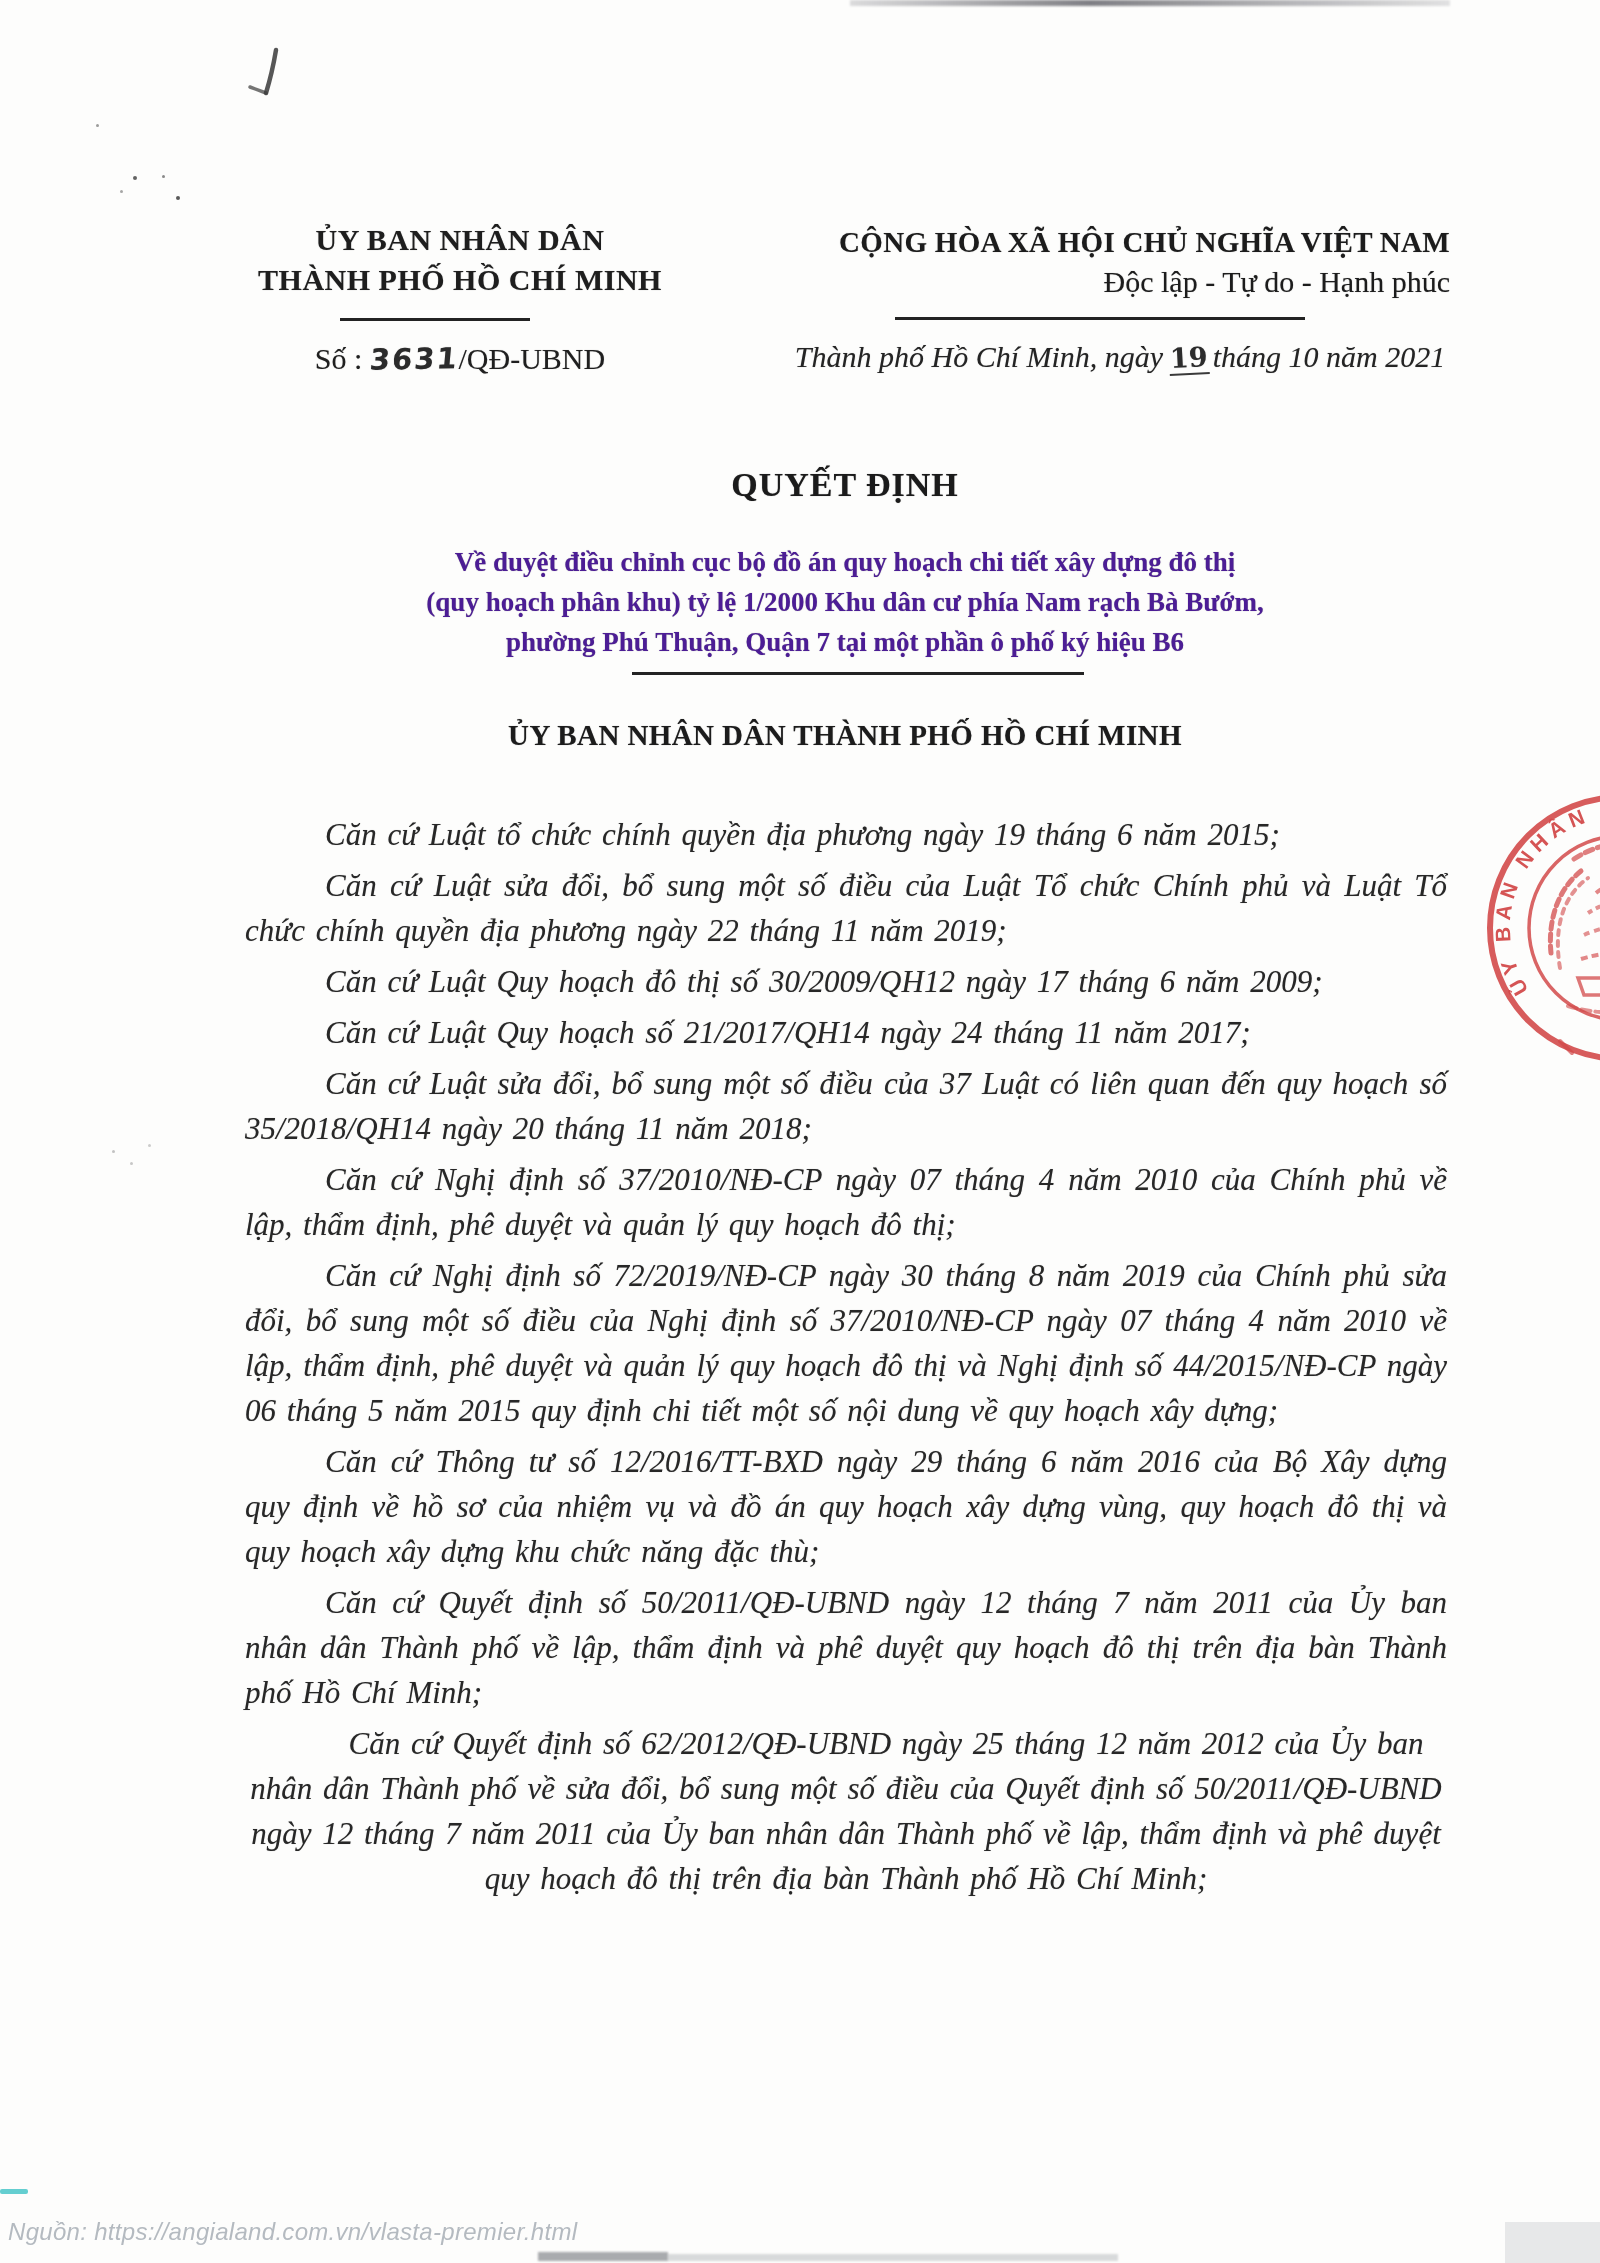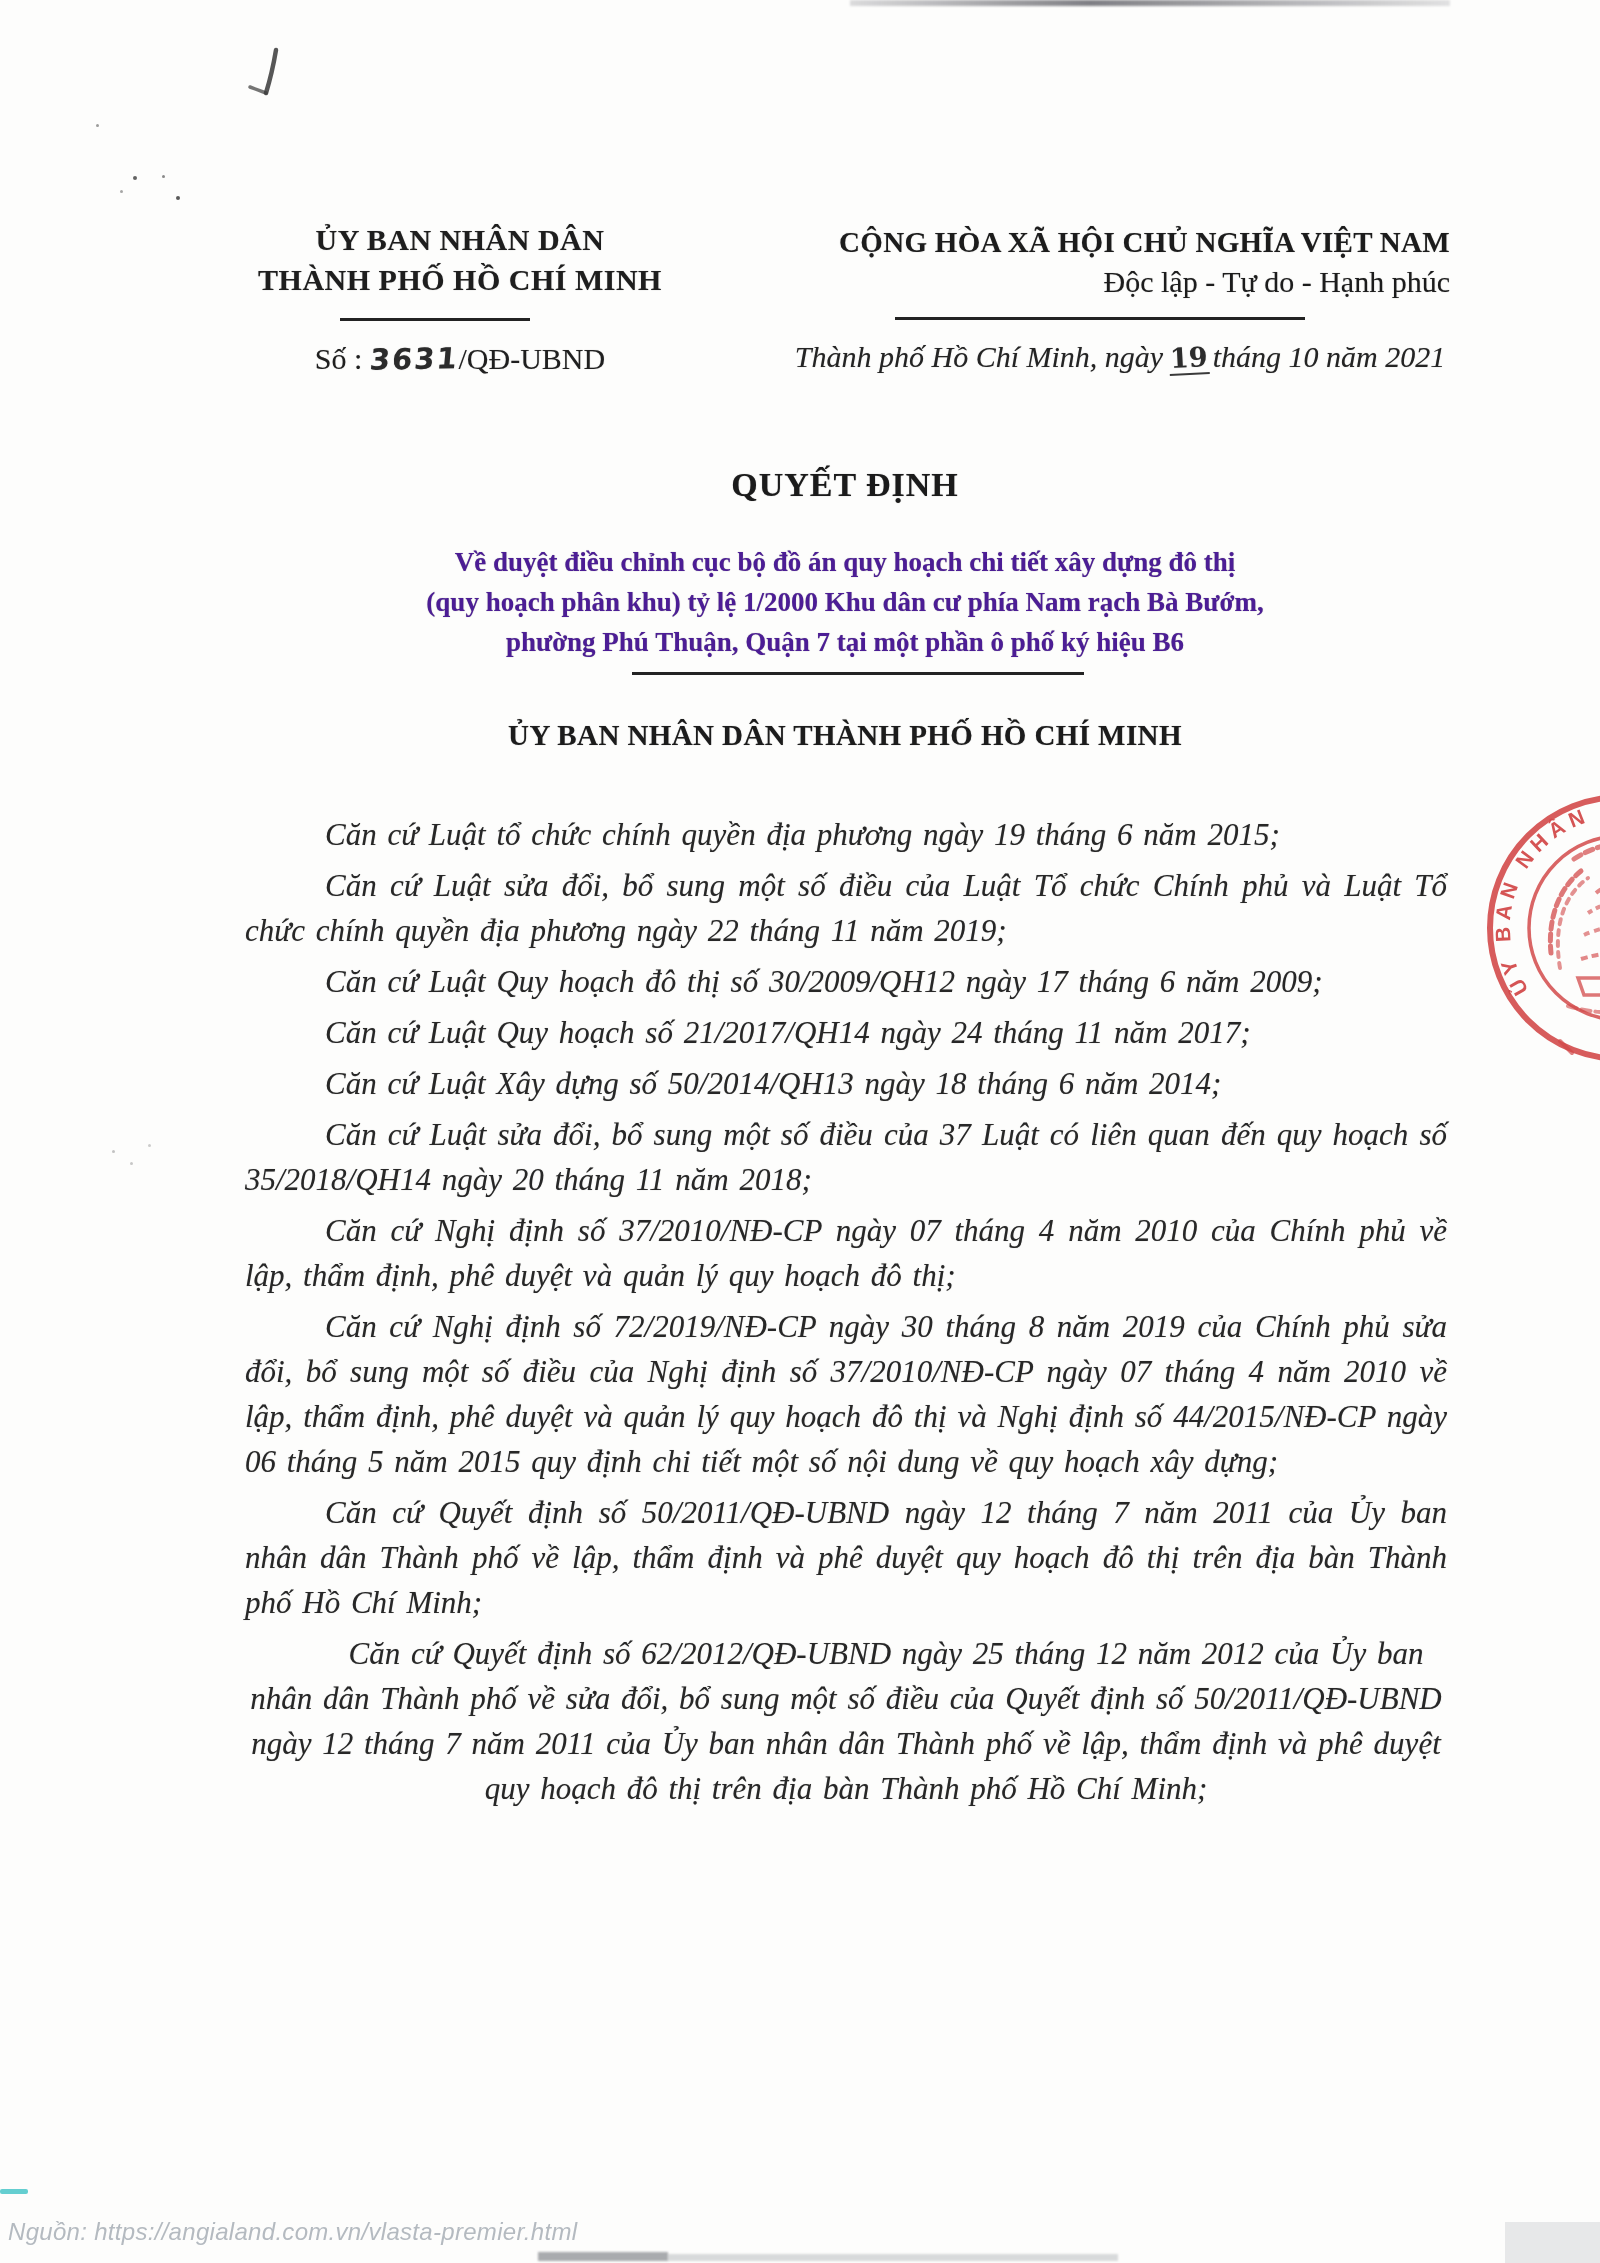--- a/index.html
+++ b/index.html
@@ -104,24 +104,24 @@
   <div>phường Phú Thuận, Quận 7 tại một phần ô phố ký hiệu B6</div>
 </div>
 <div class="abs rule rule-subject"></div>
 <div class="abs issuer">ỦY BAN NHÂN DÂN THÀNH PHỐ HỒ CHÍ MINH</div>
 
 <div class="abs recitals">
   <p>Căn cứ Luật tổ chức chính quyền địa phương ngày 19 tháng 6 năm 2015;</p>
   <p>Căn cứ Luật sửa đổi, bổ sung một số điều của Luật Tổ chức Chính phủ và Luật Tổ chức chính quyền địa phương ngày 22 tháng 11 năm 2019;</p>
   <p>Căn cứ Luật Quy hoạch đô thị số 30/2009/QH12 ngày 17 tháng 6 năm 2009;</p>
   <p>Căn cứ Luật Quy hoạch số 21/2017/QH14 ngày 24 tháng 11 năm 2017;</p>
-  <p>Căn cứ Luật Xây dựng số 50/2014/QH13 ngày 18 tháng 6 năm 2014;</p>
   <p>Căn cứ Luật sửa đổi, bổ sung một số điều của 37 Luật có liên quan đến quy hoạch số 35/2018/QH14 ngày 20 tháng 11 năm 2018;</p>
   <p>Căn cứ Nghị định số 37/2010/NĐ-CP ngày 07 tháng 4 năm 2010 của Chính phủ về lập, thẩm định, phê duyệt và quản lý quy hoạch đô thị;</p>
   <p>Căn cứ Nghị định số 72/2019/NĐ-CP ngày 30 tháng 8 năm 2019 của Chính phủ sửa đổi, bổ sung một số điều của Nghị định số 37/2010/NĐ-CP ngày 07 tháng 4 năm 2010 về lập, thẩm định, phê duyệt và quản lý quy hoạch đô thị và Nghị định số 44/2015/NĐ-CP ngày 06 tháng 5 năm 2015 quy định chi tiết một số nội dung về quy hoạch xây dựng;</p>
+  <p>Căn cứ Thông tư số 12/2016/TT-BXD ngày 29 tháng 6 năm 2016 của Bộ Xây dựng quy định về hồ sơ của nhiệm vụ và đồ án quy hoạch xây dựng vùng, quy hoạch đô thị và quy hoạch xây dựng khu chức năng đặc thù;</p>
   <p>Căn cứ Quyết định số 50/2011/QĐ-UBND ngày 12 tháng 7 năm 2011 của Ủy ban nhân dân Thành phố về lập, thẩm định và phê duyệt quy hoạch đô thị trên địa bàn Thành phố Hồ Chí Minh;</p>
   <p>Căn cứ Quyết định số 62/2012/QĐ-UBND ngày 25 tháng 12 năm 2012 của Ủy ban nhân dân Thành phố về sửa đổi, bổ sung một số điều của Quyết định số 50/2011/QĐ-UBND ngày 12 tháng 7 năm 2011 của Ủy ban nhân dân Thành phố về lập, thẩm định và phê duyệt quy hoạch đô thị trên địa bàn Thành phố Hồ Chí Minh;</p>
 </div>
 
 <svg class="abs seal" viewBox="0 0 330 330">
   <g stroke="#cf3b3b" fill="none">
     <circle cx="165" cy="165" r="131" stroke-width="6" opacity=".9"></circle>
     <circle cx="165" cy="165" r="92" stroke-width="3.5" opacity=".85"></circle>
 
     <path d="M95 190 C92 160 100 128 125 108" stroke-width="5" opacity=".75" stroke-linecap="round" stroke-dasharray="7 5"></path>

